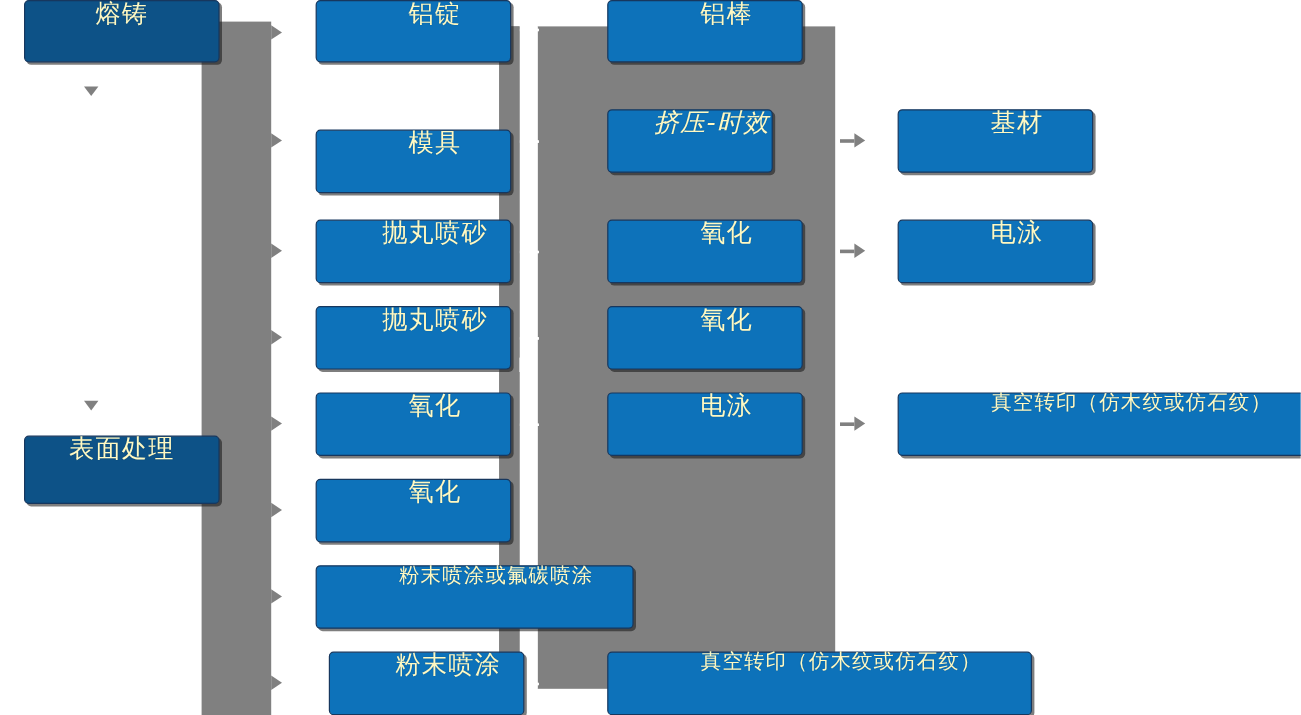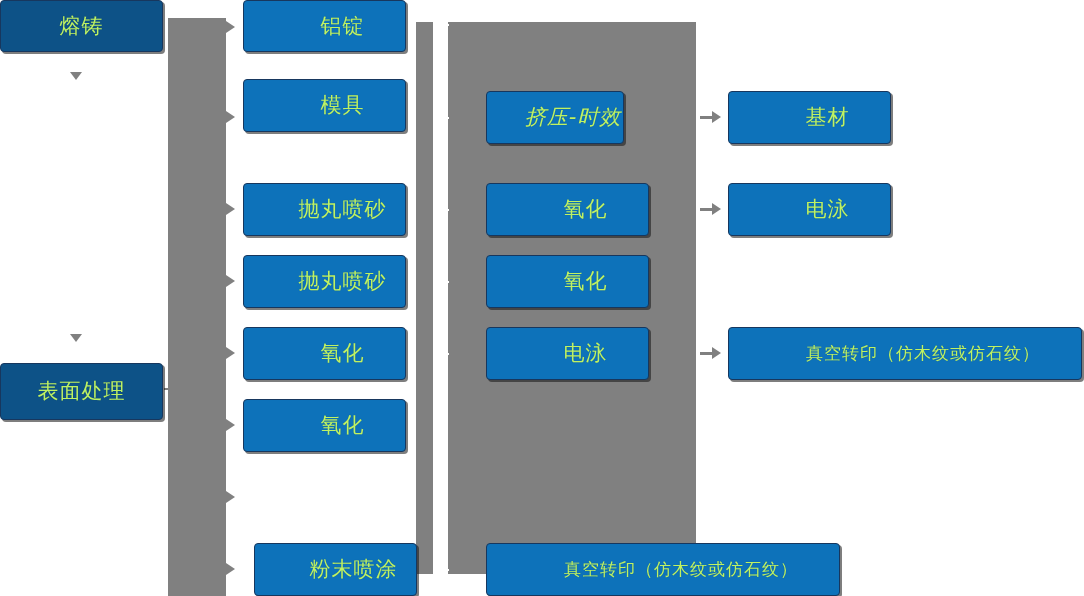--- a/index.html
+++ b/index.html
@@ -40,31 +40,31 @@
   .tick {
     position: absolute;
     background: #ffffff;
     height: 2px;
   }
   
   .node {
     position: absolute;
     box-sizing: border-box;
     display: flex;
-    align-items: center;
     justify-content: center;
-    color: #bef264;
+    color: #fef9c3;
     border-radius: 4px;
     border: 1px solid #17375e;
     box-shadow: 2px 2px 0 rgba(20,20,20,0.55);
     font-size: 21px;
     line-height: 1;
     letter-spacing: 1px;
     white-space: nowrap;
     text-shadow: 0 0 1px rgba(0,0,0,0.25);
+    margin-left: 20px;
   }
   .node.dark  { background: #0d5287; }
   .node.light { background: #0d72ba; padding-left: 36px; }
   .node.wide  { font-size: 17px; }
 </style>
 </head>
 <body>
 
 <div id="canvas">
 
@@ -132,45 +132,51 @@
 
 
   <div class="node dark" style="left:0px; top:363px; width:163px; height:57px;">
     <span>表面处理</span>
   </div>
 
   <div class="node light" style="left:243px; top:0px; width:163px; height:52px;">
     <span>铝锭</span>
   </div>
 
-  <div class="node light" style="left:243px; top:79px; width:163px; height:53px;">
+  <div class="node light" style="left:243px; top:108px; width:163px; height:53px;">
     <span>模具</span>
   </div>
 
   <div class="node light" style="left:243px; top:183px; width:163px; height:53px;">
     <span>抛丸喷砂</span>
   </div>
 
   <div class="node light" style="left:243px; top:255px; width:163px; height:53px;">
     <span>抛丸喷砂</span>
   </div>
 
   <div class="node light" style="left:243px; top:327px; width:163px; height:53px;">
     <span>氧化</span>
   </div>
 
   <div class="node light" style="left:243px; top:399px; width:163px; height:53px;">
     <span>氧化</span>
   </div>
 
+  <div class="node light wide" style="left:243px; top:471px; width:265px; height:53px;">
+    <span>粉末喷涂或氟碳喷涂</span>
+  </div>
 
   <div class="node light" style="left:254px; top:543px; width:163px; height:53px;">
     <span>粉末喷涂</span>
   </div>
 
+  <div class="node light" style="left:486px; top:0px; width:163px; height:52px;">
+    <span>铝棒</span>
+  </div>
 
   <div class="node light" style="left:486px; top:91px; width:138px; height:53px;font-style:italic;">
     <span>挤压-时效</span>
   </div>
 
   <div class="node light" style="left:486px; top:183px; width:163px; height:53px;">
     <span>氧化</span>
   </div>
 
   <div class="node light" style="left:486px; top:255px; width:163px; height:53px;">

